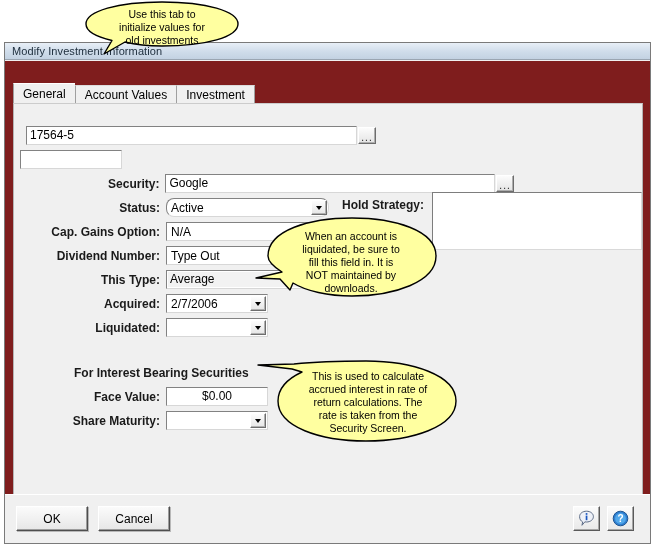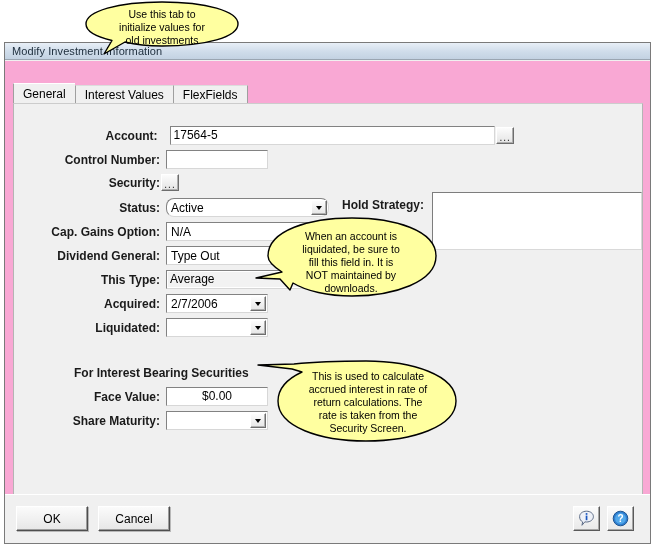--- a/index.html
+++ b/index.html
@@ -42,21 +42,21 @@
     color: #20303f;
     letter-spacing: .1px;
     white-space: nowrap;
   }
 
   
   #client {
     position: absolute;
     left: 0; right: 0;
     top: 18px; bottom: 0;
-    background: #f9a8d4;
+    background: #7f1d1d;
     padding-left: 13px;
   }
 
   
   #tabstrip {
     position: absolute;
     left: 8px;
     top: 22px;
     height: 21px;
     display: flex;
@@ -276,42 +276,41 @@
     <span class="title-text">Modify Investment Information</span>
   </div>
 
   <div id="client">
 
     <div id="tabstrip">
       <div class="tab active">
         <span>General</span>
       </div>
       <div class="tab">
-        <span>Interest Values</span>
+        <span>Account Values</span>
       </div>
       <div class="tab">
-        <span>FlexFields</span>
+        <span>Investment</span>
       </div>
     </div>
 
     <div id="tabpage">
 
       <div class="row" style="left:0; top:22px; width:500px;">
-        <div class="flabel" style="width:146px;">Account:</div>
         <div class="tfield" style="width:331px; margin-left:12px;">17564-5</div>
         <div class="ellipsis-btn">...</div>
       </div>
 
       <div class="row" style="left:0; top:46px; width:500px;">
-        <div class="flabel" style="width:146px;">Control Number:</div>
         <div class="tfield" style="width:102px; margin-left:6px;"></div>
       </div>
 
       <div class="row" style="left:0; top:70px; width:500px;">
         <div class="flabel" style="width:146px;">Security:</div>
+        <div class="tfield" style="width:331px; margin-left:6px;">Google</div>
         <div class="ellipsis-btn">...</div>
       </div>
 
       <div class="row" style="left:0; top:94px; width:330px;">
         <div class="flabel" style="width:146px;">Status:</div>
         <div class="combo" style="width:163px; margin-left:6px;border-radius:8px;">
           <span class="cval">Active</span>
           <span class="carrow">
               <i></i>
             </span>
@@ -322,21 +321,21 @@
         <div class="flabel" style="width:146px;">Cap. Gains Option:</div>
         <div class="combo" style="width:163px; margin-left:6px;">
           <span class="cval">N/A</span>
           <span class="carrow">
               <i></i>
             </span>
         </div>
       </div>
 
       <div class="row" style="left:0; top:142px; width:330px;">
-        <div class="flabel" style="width:146px;">Dividend General:</div>
+        <div class="flabel" style="width:146px;">Dividend Number:</div>
         <div class="combo" style="width:163px; margin-left:6px;">
           <span class="cval">Type Out</span>
           <span class="carrow">
               <i></i>
             </span>
         </div>
       </div>
 
       <div class="row" style="left:0; top:166px; width:330px;">
         <div class="flabel" style="width:146px;">This Type:</div>

